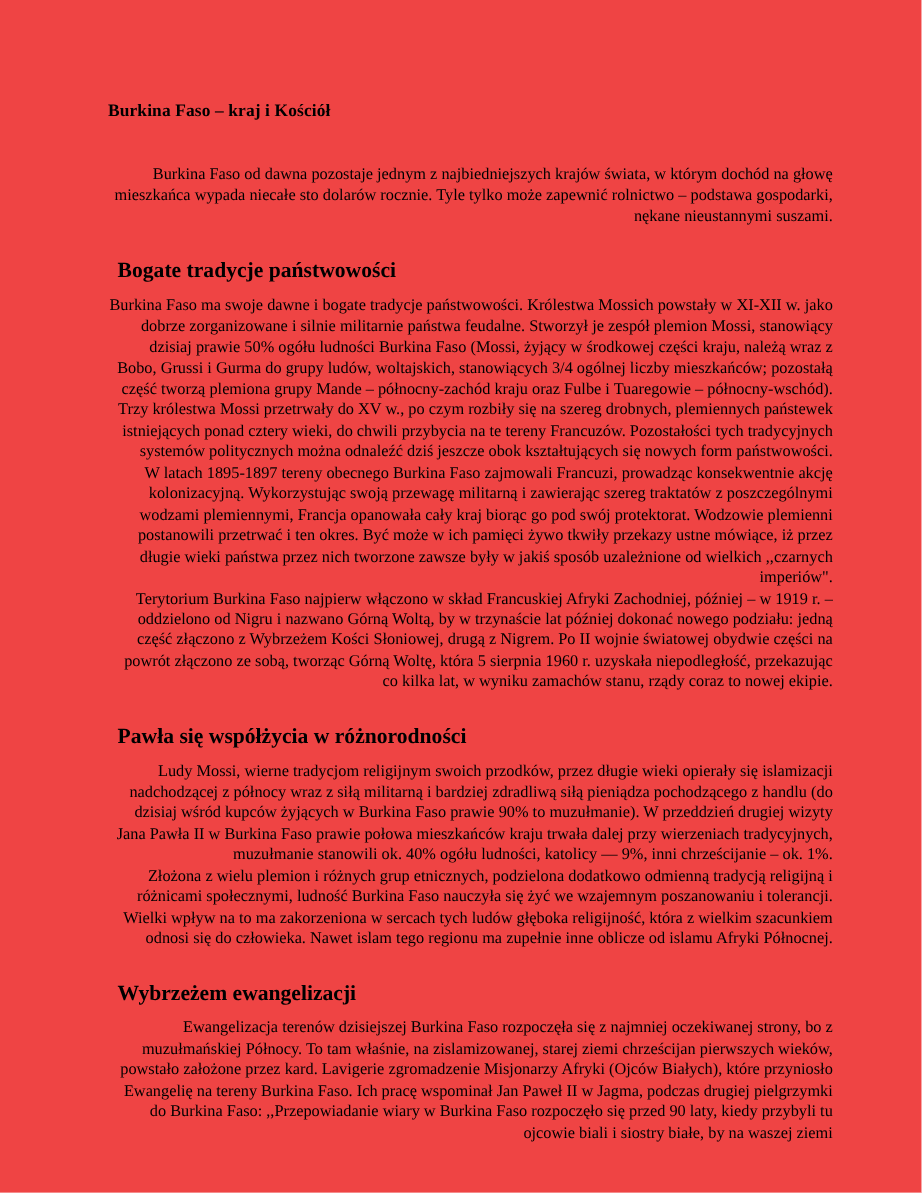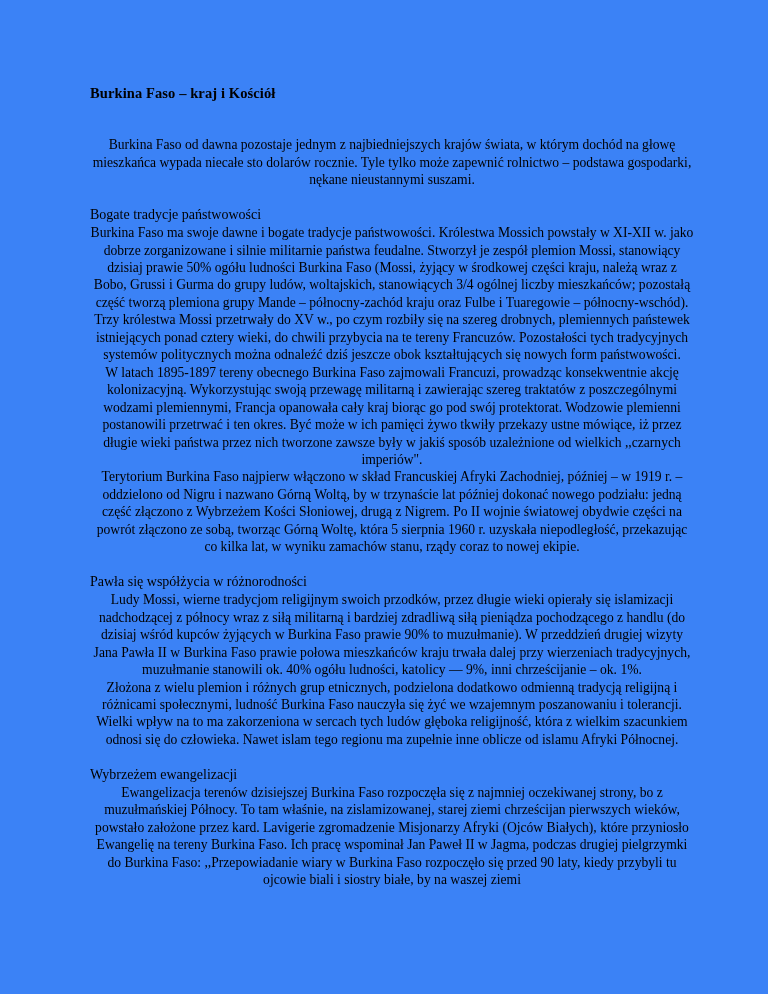--- a/index.html
+++ b/index.html
@@ -11,42 +11,42 @@
     width: 768px;
     height: 994px;
     font-family: "Liberation Serif", serif;
     color: #000000;
     overflow: hidden;
   }
   .page {
     position: relative;
     width: 768px;
     height: 994px;
-    background: #3b82f6;
+    background: #ef4444;
     box-sizing: border-box;
     padding: 84px 74px 20px 90px;
   }
   .doc-title {
     font-size: 14.5px;
     font-weight: bold;
     line-height: 1.25;
     margin: 0 0 34px 0;
     letter-spacing: 0.1px;
   }
   .para {
     font-size: 13.6px;
     line-height: 1.285;
     margin: 0 0 0 0;
-    text-align: center;
+    text-align: right;
   }
   .heading {
-    font-size: 14px;
-    font-weight: normal;
+    font-size: 18px;
+    font-weight: bold;
     line-height: 1.285;
-    margin: 0;
+    margin: 8px;
   }
   .spacer-line {
     height: 17.6px;
   }
   .block + .block {
     margin-top: 0;
   }
 </style>
 </head>
 <body>

